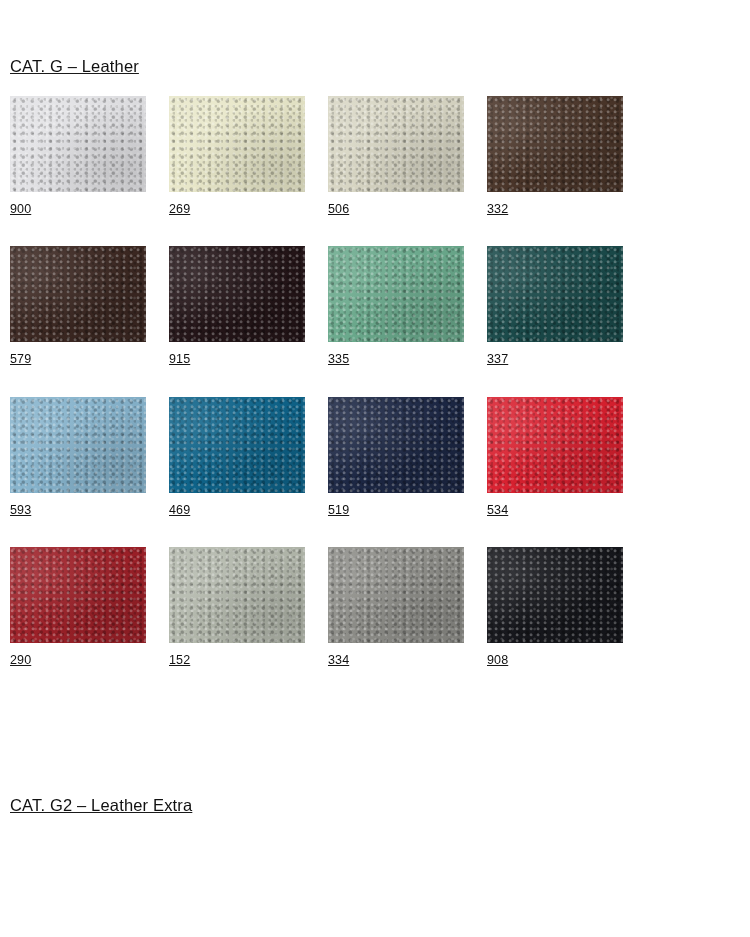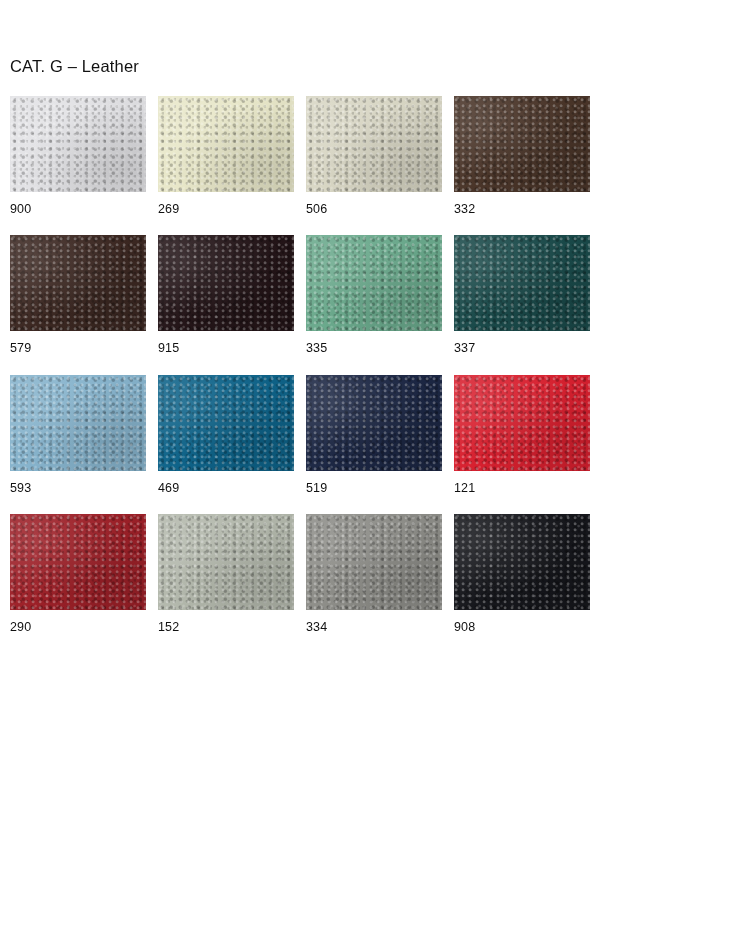--- a/index.html
+++ b/index.html
@@ -14,41 +14,42 @@
     height: 937px;
     font-family: "Liberation Sans", sans-serif;
     color: #1a1a1a;
     overflow: hidden;
   }
   .page {
     position: relative;
     width: 750px;
     height: 937px;
     padding: 0 10px;
+    text-decoration: underline;
   }
 
   
   .section { position: relative; }
   .section-title {
     font-size: 16.5px;
     font-weight: 400;
     letter-spacing: 0.01em;
     color: #111111;
     margin: 0;
     line-height: 1;
     white-space: pre;
   }
   #section-G .section-title { padding-top: 58px; }
   #section-G2 .section-title { padding-top: 46px; }
 
   
   .swatch-grid {
     display: flex;
     flex-wrap: wrap;
-    gap: 0;
+    gap: 11px;
     margin-top: 21px;
   }
   .swatch-cell {
     width: 148px;
     margin-bottom: 20px;
   }
   .swatch-chip {
     width: 136px;
     height: 96px;
     position: relative;
@@ -137,21 +138,21 @@
         <div class="swatch-cell">
           <div class="swatch-chip" style="background-color: rgb(14, 99, 137);"></div>
           <div class="swatch-code">469</div>
         </div>
         <div class="swatch-cell">
           <div class="swatch-chip" style="background-color: rgb(28, 39, 68);"></div>
           <div class="swatch-code">519</div>
         </div>
         <div class="swatch-cell">
           <div class="swatch-chip" style="background-color: rgb(216, 32, 47);"></div>
-          <div class="swatch-code">121</div>
+          <div class="swatch-code">534</div>
         </div>
         <div class="swatch-cell">
           <div class="swatch-chip" style="background-color: rgb(157, 32, 40);"></div>
           <div class="swatch-code">290</div>
         </div>
         <div class="swatch-cell">
           <div class="swatch-chip" style="background-color: rgb(179, 184, 172);"></div>
           <div class="swatch-code">152</div>
         </div>
         <div class="swatch-cell">
@@ -160,14 +161,18 @@
         </div>
         <div class="swatch-cell">
           <div class="swatch-chip" style="background-color: rgb(22, 23, 28);"></div>
           <div class="swatch-code">908</div>
         </div>
       </div>
   </div>
 
   <div class="section-gap"></div>
 
+  <div class="section" id="section-G2">
+    <h2 class="section-title">CAT. G2 – Leather Extra</h2>
+
+  </div>
 
 </div>
 
 </body></html>

